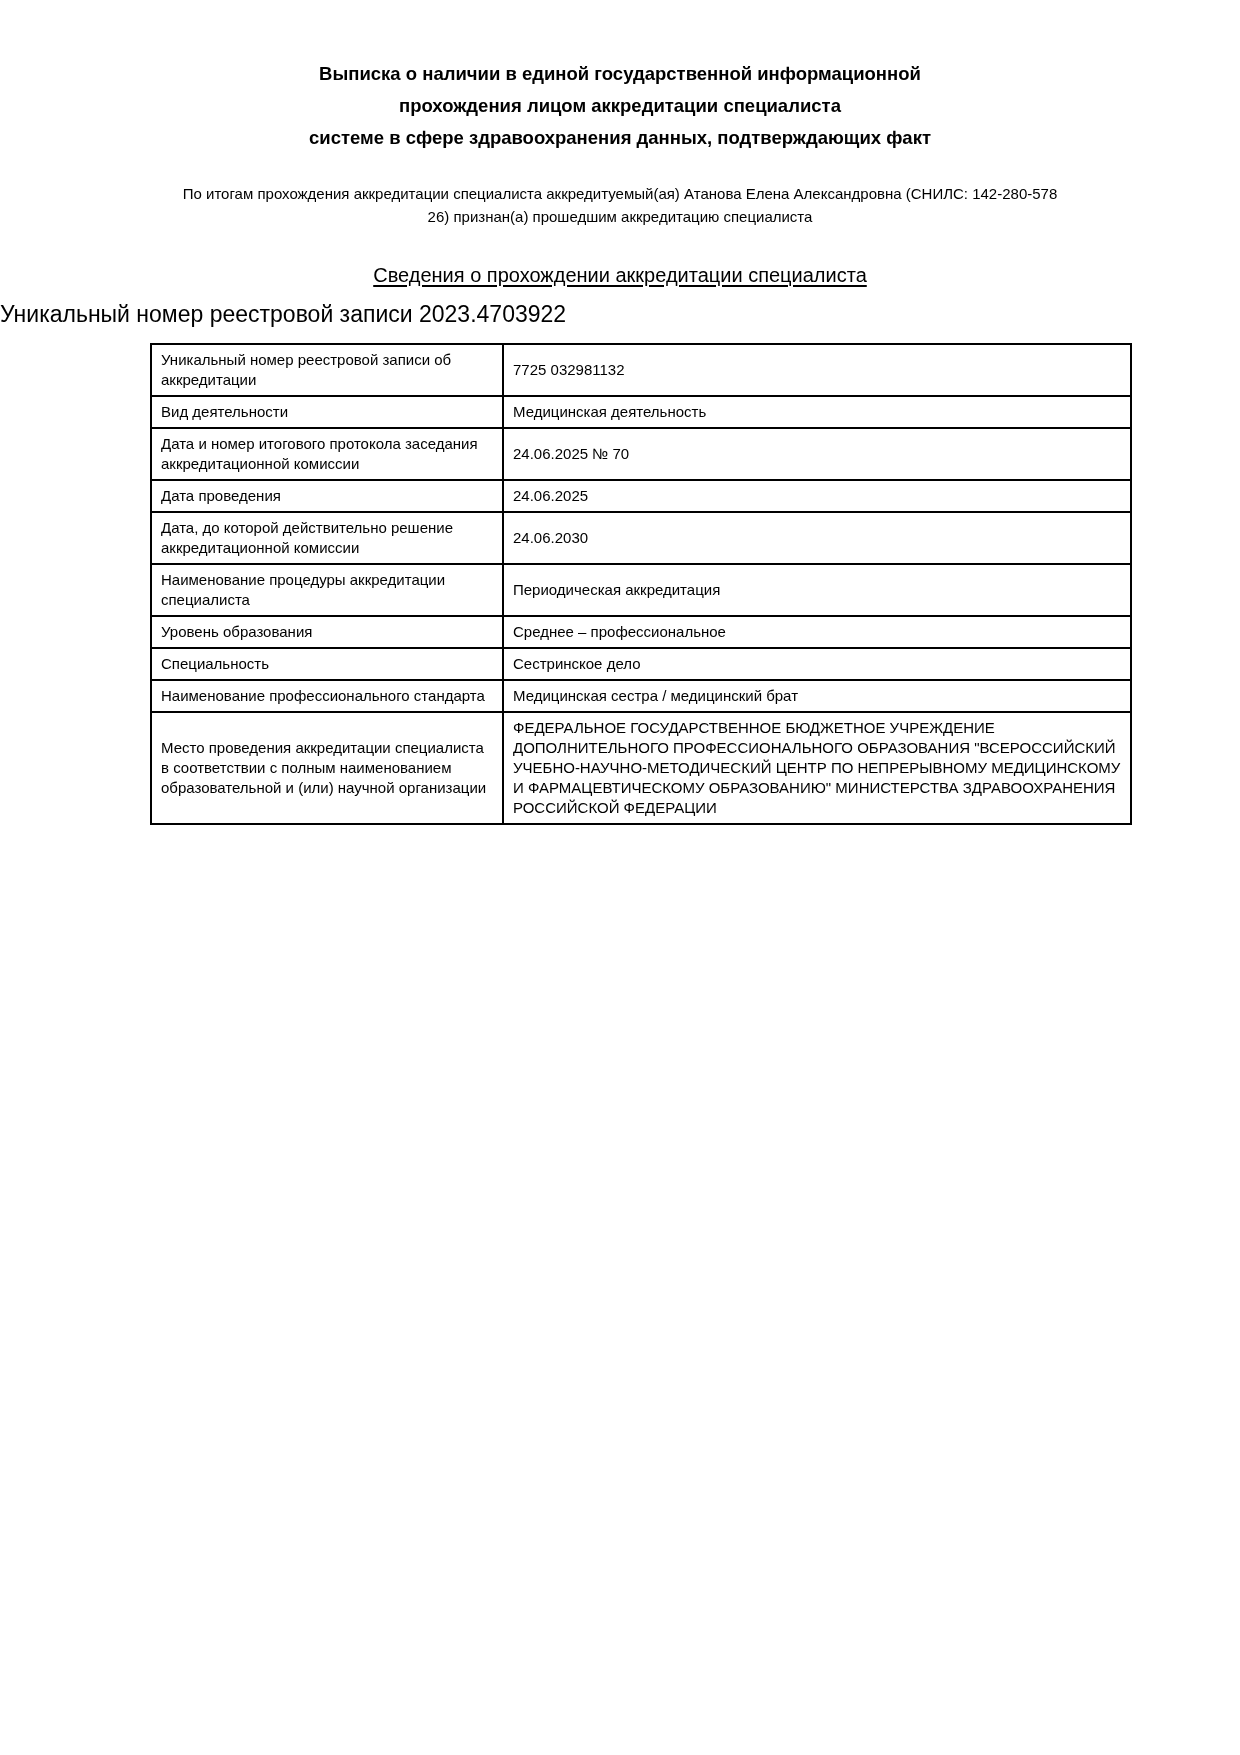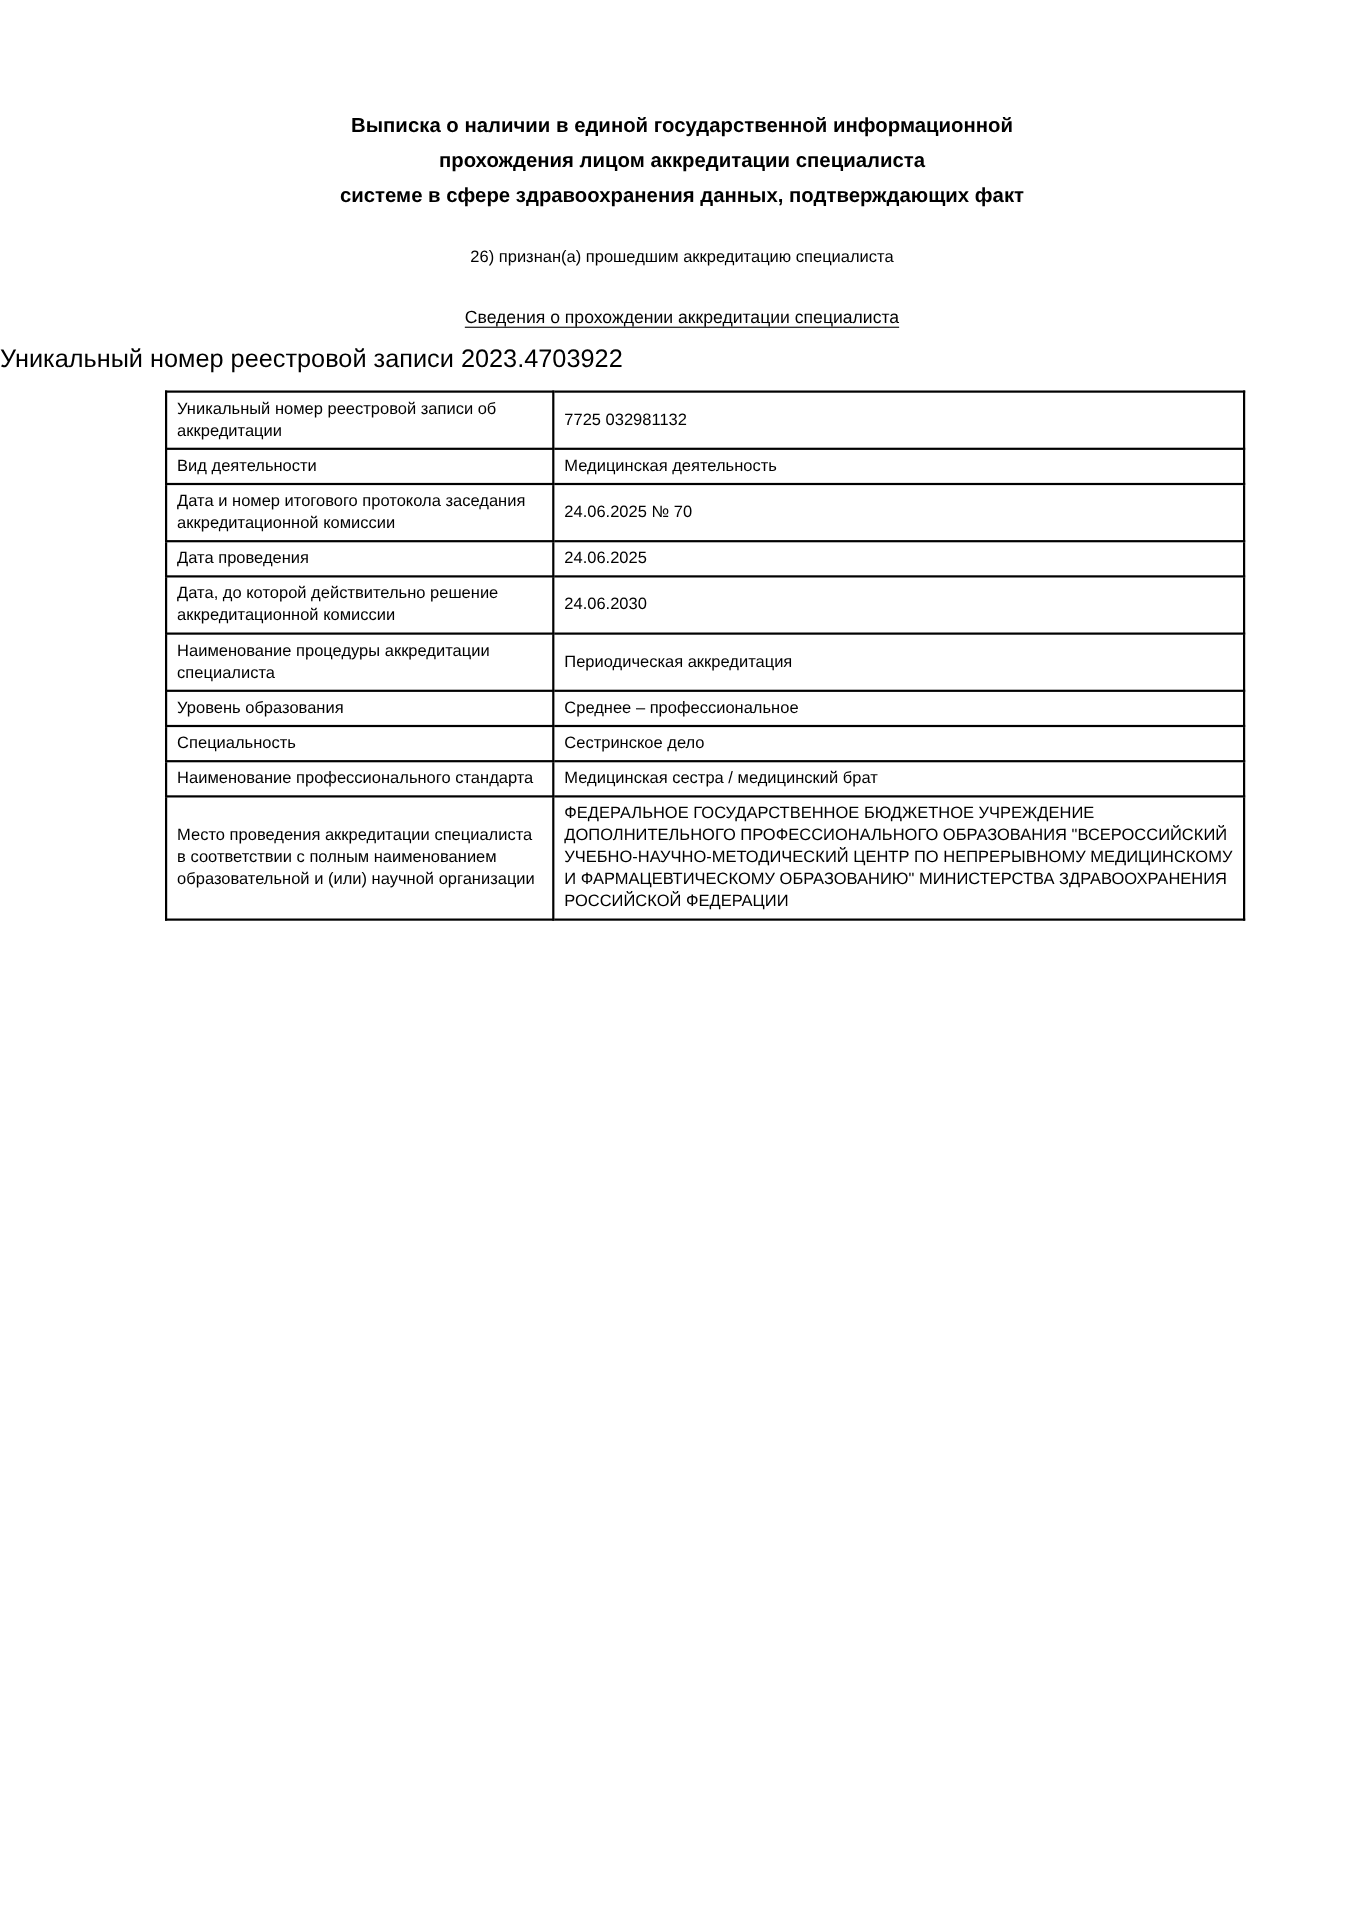--- a/index.html
+++ b/index.html
@@ -7,21 +7,21 @@
   body {
     width: 1240px; height: 1755px;
     font-family: "Liberation Sans", sans-serif;
     color: #000000;
     overflow: hidden;
   }
   .page {
     position: relative;
     width: 1240px; height: 1755px;
     background: #ffffff;
-    padding-top: 98px;
+    padding-top: 58px;
   }
   .doc-title {
     text-align: center;
     font-weight: bold;
     font-size: 18.5px;
     line-height: 32px;
   }
   .doc-title div { white-space: nowrap; }
   .date-block {
     margin: 37px 0 0 716px;
@@ -41,21 +41,21 @@
   .intro {
     margin-top: 28px;
     text-align: center;
     font-size: 15px;
     line-height: 23px;
   }
   .intro div { white-space: nowrap; }
   .section-heading {
     margin-top: 36px;
     text-align: center;
-    font-size: 16px;
+    font-size: 20px;
     text-decoration: underline;
     text-underline-offset: 3px;
   }
   .registry-heading {
     margin-top: 14px;
     text-align: left;
     font-size: 23px;
     font-weight: normal;
   }
   table.acc-table {
@@ -81,20 +81,21 @@
 <div class="page">
 
   <div class="doc-title">
     <div>Выписка о наличии в единой государственной информационной</div>
     <div>прохождения лицом аккредитации специалиста</div>
     <div>системе в сфере здравоохранения данных, подтверждающих факт</div>
   </div>
 
 
   <div class="intro">
+    <div>По итогам прохождения аккредитации специалиста аккредитуемый(ая) Атанова Елена Александровна (СНИЛС: 142-280-578</div>
     <div>26) признан(а) прошедшим аккредитацию специалиста</div>
   </div>
 
   <div class="section-heading">Сведения о прохождении аккредитации специалиста</div>
 
   <div class="registry-heading">Уникальный номер реестровой записи 2023.4703922</div>
 
   <table class="acc-table">
     <tbody>
       <tr>

